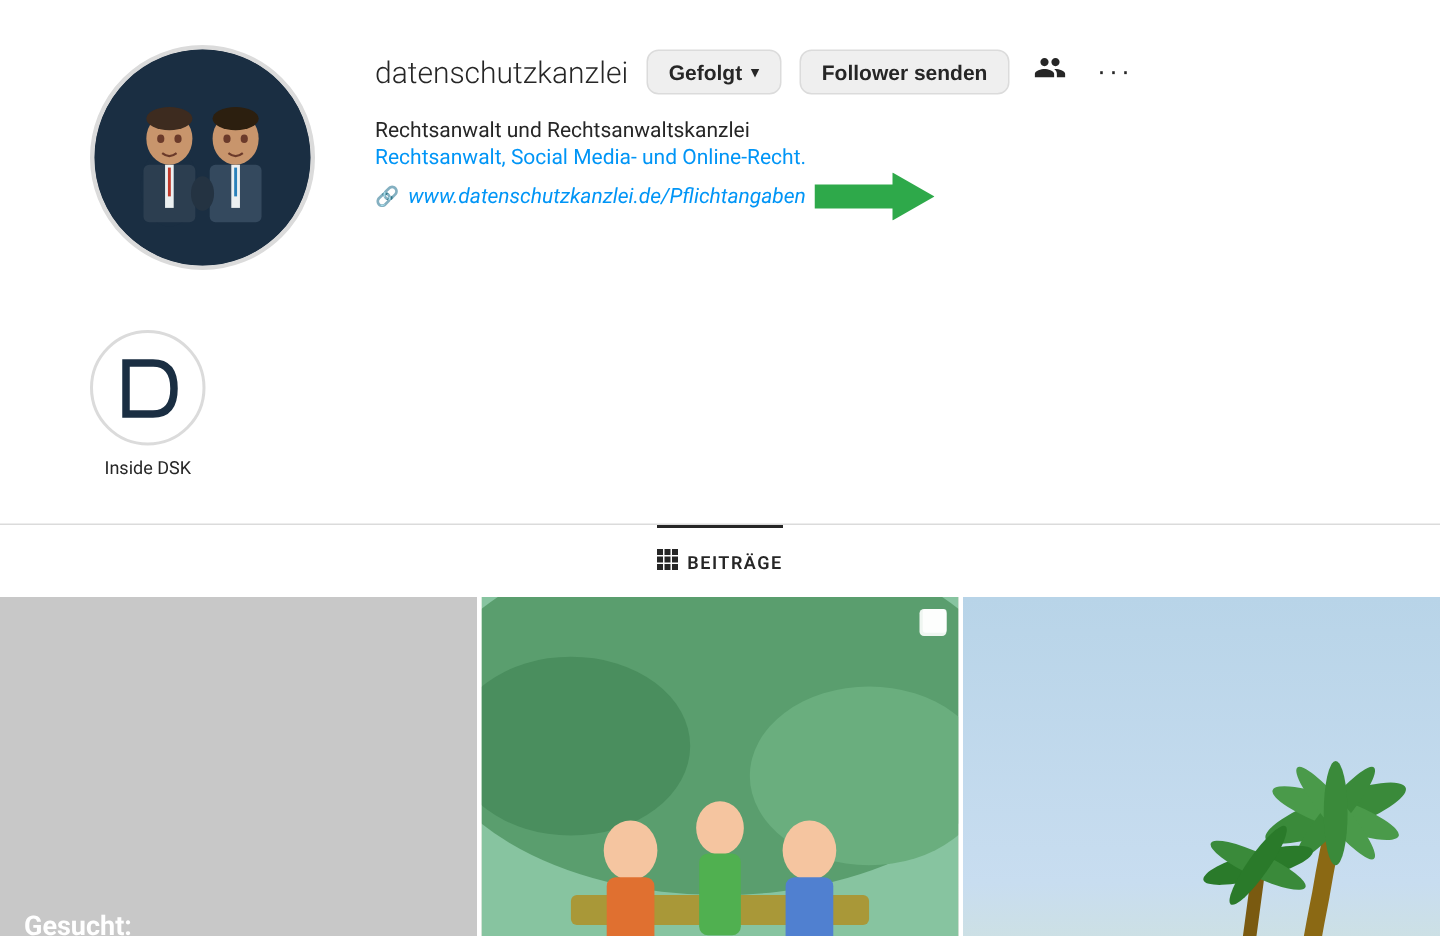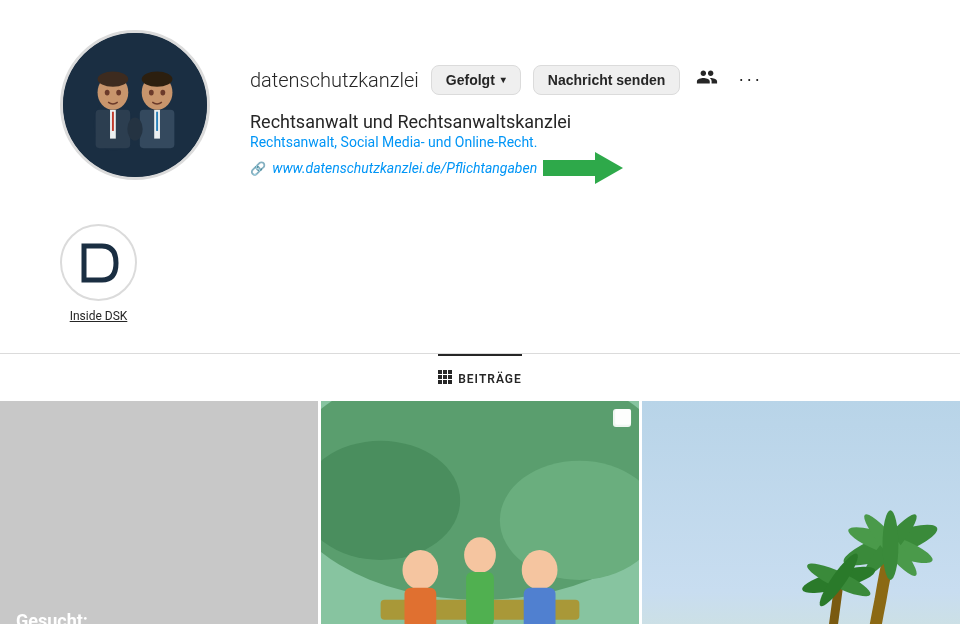--- a/index.html
+++ b/index.html
@@ -38,21 +38,20 @@
     .avatar-svg {
       width: 150px;
       height: 150px;
     }
 
     .profile-info {
       flex: 1;
       display: flex;
       flex-direction: column;
       gap: 14px;
-      margin-top: 32px;
     }
 
     .profile-header-row {
       display: flex;
       align-items: center;
       gap: 12px;
       flex-wrap: wrap;
     }
 
     .username {
@@ -124,21 +123,21 @@
       font-weight: 700;
     }
 
     .bio-section {
       display: flex;
       flex-direction: column;
       gap: 2px;
     }
 
     .bio-subtitle {
-      font-size: 18px;
+      font-size: 14px;
       color: #262626;
     }
 
     .bio-link-line {
       font-size: 14px;
       color: #0095f6;
       text-decoration: none;
       font-style: italic;
     }
 
@@ -160,21 +159,20 @@
       display: flex;
       gap: 24px;
     }
 
     .highlight-item {
       display: flex;
       flex-direction: column;
       align-items: center;
       gap: 8px;
       cursor: pointer;
-      text-decoration: underline;
     }
 
     .highlight-circle {
       width: 77px;
       height: 77px;
       border-radius: 50%;
       border: 2px solid #dbdbdb;
       display: flex;
       align-items: center;
       justify-content: center;
@@ -339,21 +337,21 @@
 
     <div class="profile-header-row">
       <span class="username">datenschutzkanzlei</span>
 
       <button class="btn-gefolgt">
         <span>Gefolgt</span>
         <span class="chevron">▾</span>
       </button>
 
       <button class="btn-nachricht">
-        <span>Nachricht senden</span>
+        <span>Follower senden</span>
       </button>
 
       <button class="btn-add-person">
         <span>
           <svg width="22" height="22" viewBox="0 0 24 24" fill="none" xmlns="http://www.w3.org/2000/svg">
             <path d="M16 11c1.66 0 2.99-1.34 2.99-3S17.66 5 16 5c-1.66 0-3 1.34-3 3s1.34 3 3 3zm-8 0c1.66 0 2.99-1.34 2.99-3S9.66 5 8 5C6.34 5 5 6.34 5 8s1.34 3 3 3zm0 2c-2.33 0-7 1.17-7 3.5V19h14v-2.5c0-2.33-4.67-3.5-7-3.5zm8 0c-.29 0-.62.02-.97.05 1.16.84 1.97 1.97 1.97 3.45V19h6v-2.5c0-2.33-4.67-3.5-7-3.5z" fill="#262626"></path>
           </svg>
         </span>
       </button>
 

